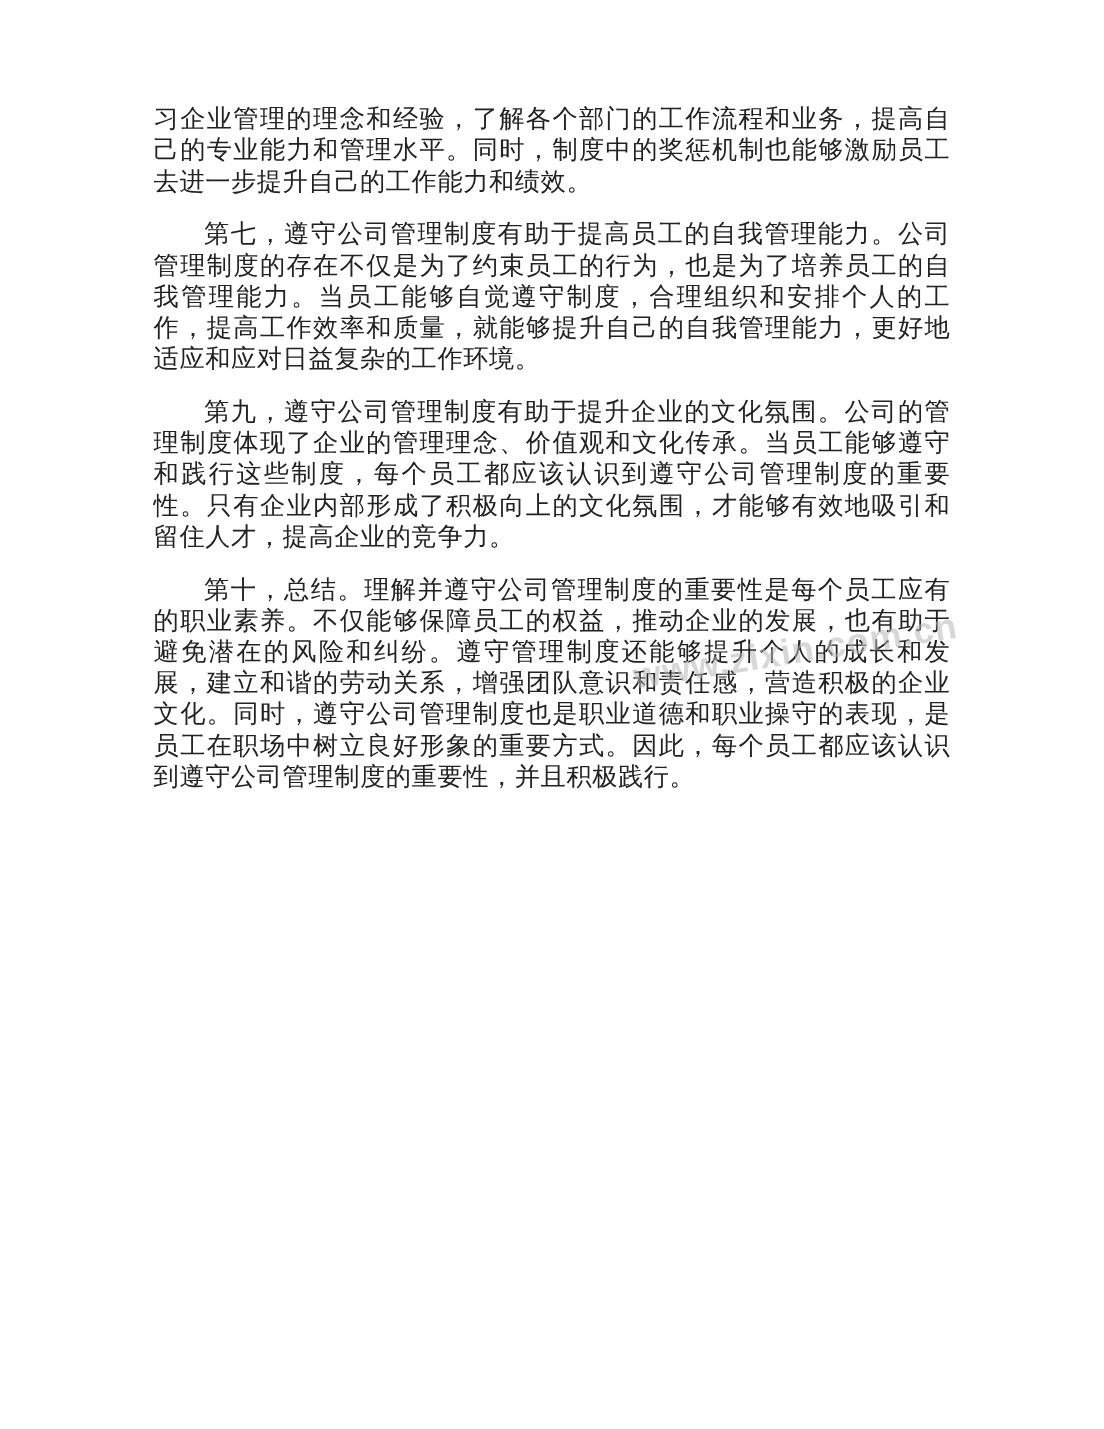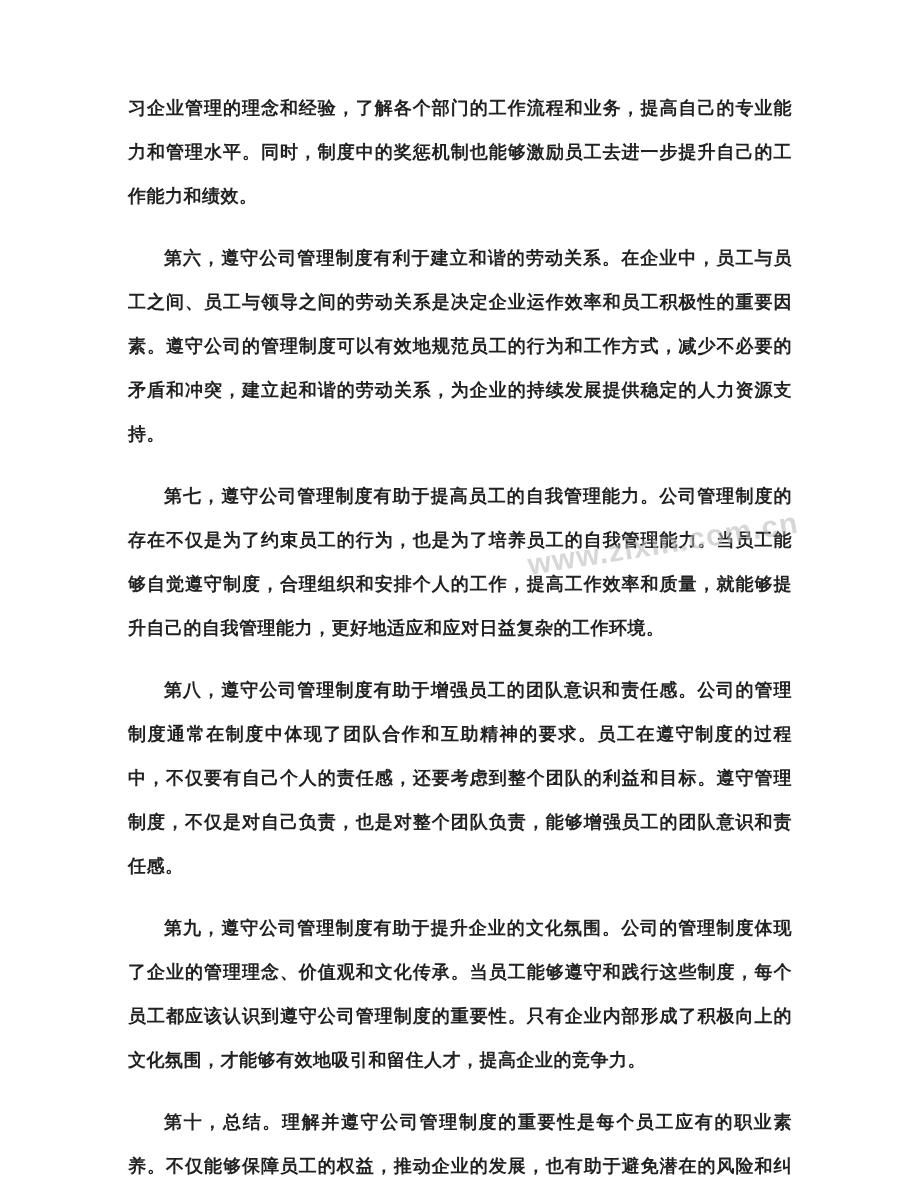--- a/index.html
+++ b/index.html
@@ -16,27 +16,26 @@
     font-family: "Liberation Serif", "DejaVu Serif", serif;
   }
   .content {
     position: absolute;
     left: 128px;
     top: 86px;
     width: 664px;
   }
   .para {
     margin: 0 0 18px 0;
-    font-size: 18px;
-    line-height: 44px;
+    font-size: 21px;
+    line-height: 26px;
     color: #222222;
     text-align: justify;
     text-justify: inter-ideograph;
     letter-spacing: 0.5px;
-    font-weight: bold;
   }
   .para.indent {
     text-indent: 2em;
   }
   .watermark {
     position: absolute;
     left: 528px;
     top: 548px;
     font-family: "Liberation Sans", "DejaVu Sans", sans-serif;
     font-size: 30px;
@@ -55,24 +54,22 @@
 <body>
 
 <div class="page">
 
   <div class="watermark">www.zixin.com.cn</div>
 
   <div class="content">
 
     <p class="para">习企业管理的理念和经验，了解各个部门的工作流程和业务，提高自己的专业能力和管理水平。同时，制度中的奖惩机制也能够激励员工去进一步提升自己的工作能力和绩效。</p>
 
-    <p class="para indent">第六，遵守公司管理制度有利于建立和谐的劳动关系。在企业中，员工与员工之间、员工与领导之间的劳动关系是决定企业运作效率和员工积极性的重要因素。遵守公司的管理制度可以有效地规范员工的行为和工作方式，减少不必要的矛盾和冲突，建立起和谐的劳动关系，为企业的持续发展提供稳定的人力资源支持。</p>
 
     <p class="para indent">第七，遵守公司管理制度有助于提高员工的自我管理能力。公司管理制度的存在不仅是为了约束员工的行为，也是为了培养员工的自我管理能力。当员工能够自觉遵守制度，合理组织和安排个人的工作，提高工作效率和质量，就能够提升自己的自我管理能力，更好地适应和应对日益复杂的工作环境。</p>
 
-    <p class="para indent">第八，遵守公司管理制度有助于增强员工的团队意识和责任感。公司的管理制度通常在制度中体现了团队合作和互助精神的要求。员工在遵守制度的过程中，不仅要有自己个人的责任感，还要考虑到整个团队的利益和目标。遵守管理制度，不仅是对自己负责，也是对整个团队负责，能够增强员工的团队意识和责任感。</p>
 
     <p class="para indent">第九，遵守公司管理制度有助于提升企业的文化氛围。公司的管理制度体现了企业的管理理念、价值观和文化传承。当员工能够遵守和践行这些制度，每个员工都应该认识到遵守公司管理制度的重要性。只有企业内部形成了积极向上的文化氛围，才能够有效地吸引和留住人才，提高企业的竞争力。</p>
 
     <p class="para indent">第十，总结。理解并遵守公司管理制度的重要性是每个员工应有的职业素养。不仅能够保障员工的权益，推动企业的发展，也有助于避免潜在的风险和纠纷。遵守管理制度还能够提升个人的成长和发展，建立和谐的劳动关系，增强团队意识和责任感，营造积极的企业文化。同时，遵守公司管理制度也是职业道德和职业操守的表现，是员工在职场中树立良好形象的重要方式。因此，每个员工都应该认识到遵守公司管理制度的重要性，并且积极践行。</p>
 
   </div>
 </div>
 
 </body></html>

